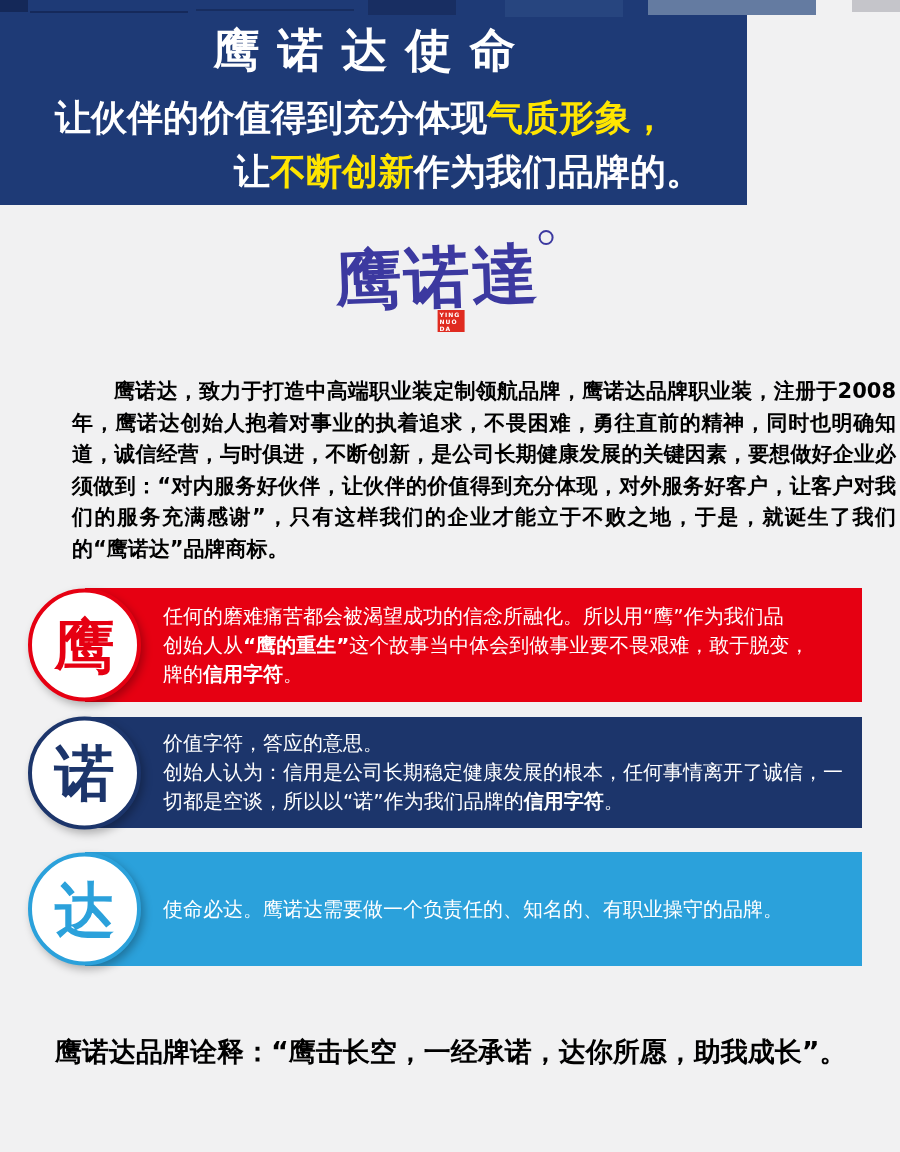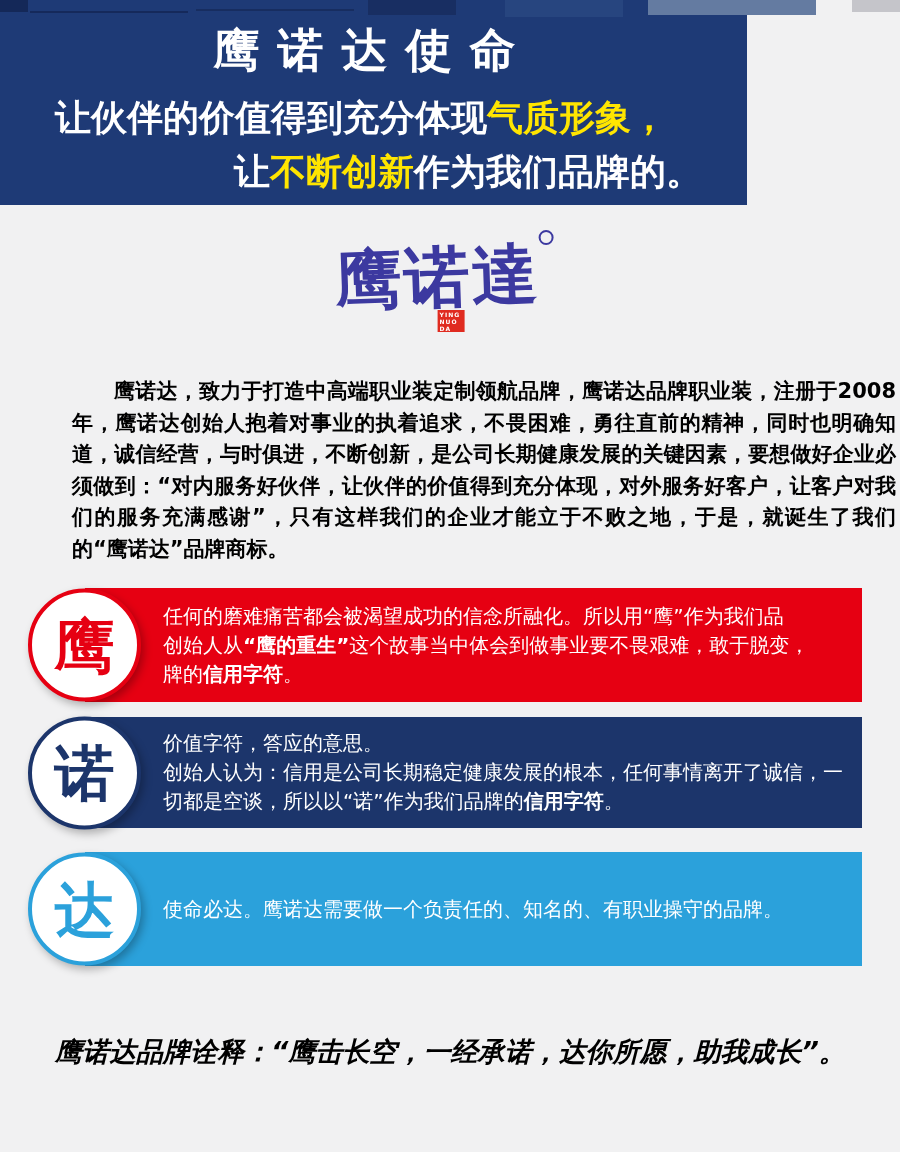--- a/index.html
+++ b/index.html
@@ -42,21 +42,21 @@
   .banner-da{top:852px;height:114px;}
   .circle{position:absolute;left:-57px;top:50%;transform:translateY(-50%);
     width:105px;height:105px;background:#fff;border:4px solid currentColor;border-radius:50%;
     display:flex;align-items:center;justify-content:center;box-shadow:3px 4px 8px rgba(0,0,0,0.28);}
   .circle-char{font-size:60px;font-weight:700;line-height:1;}
   .banner-text{margin-left:78px;color:#fff;font-size:20px;line-height:29px;font-weight:400;}
   .banner-line{white-space:nowrap;}
   .seg-bold{font-weight:800;}
 
   
-  .footer-statement{position:absolute;left:55px;top:1034px;font-size:27px;font-weight:700;color:#000;white-space:nowrap;font-style:italic;}
+  .footer-statement{position:absolute;left:55px;top:1034px;font-size:27px;font-weight:700;color:#000;white-space:nowrap;}
 </style>
 </head>
 <body>
 
 <div class="page">
 
   <div class="header">
     <div class="remnant r0"></div>
     <div class="remnant r1"></div>
     <div class="remnant r2"></div>

